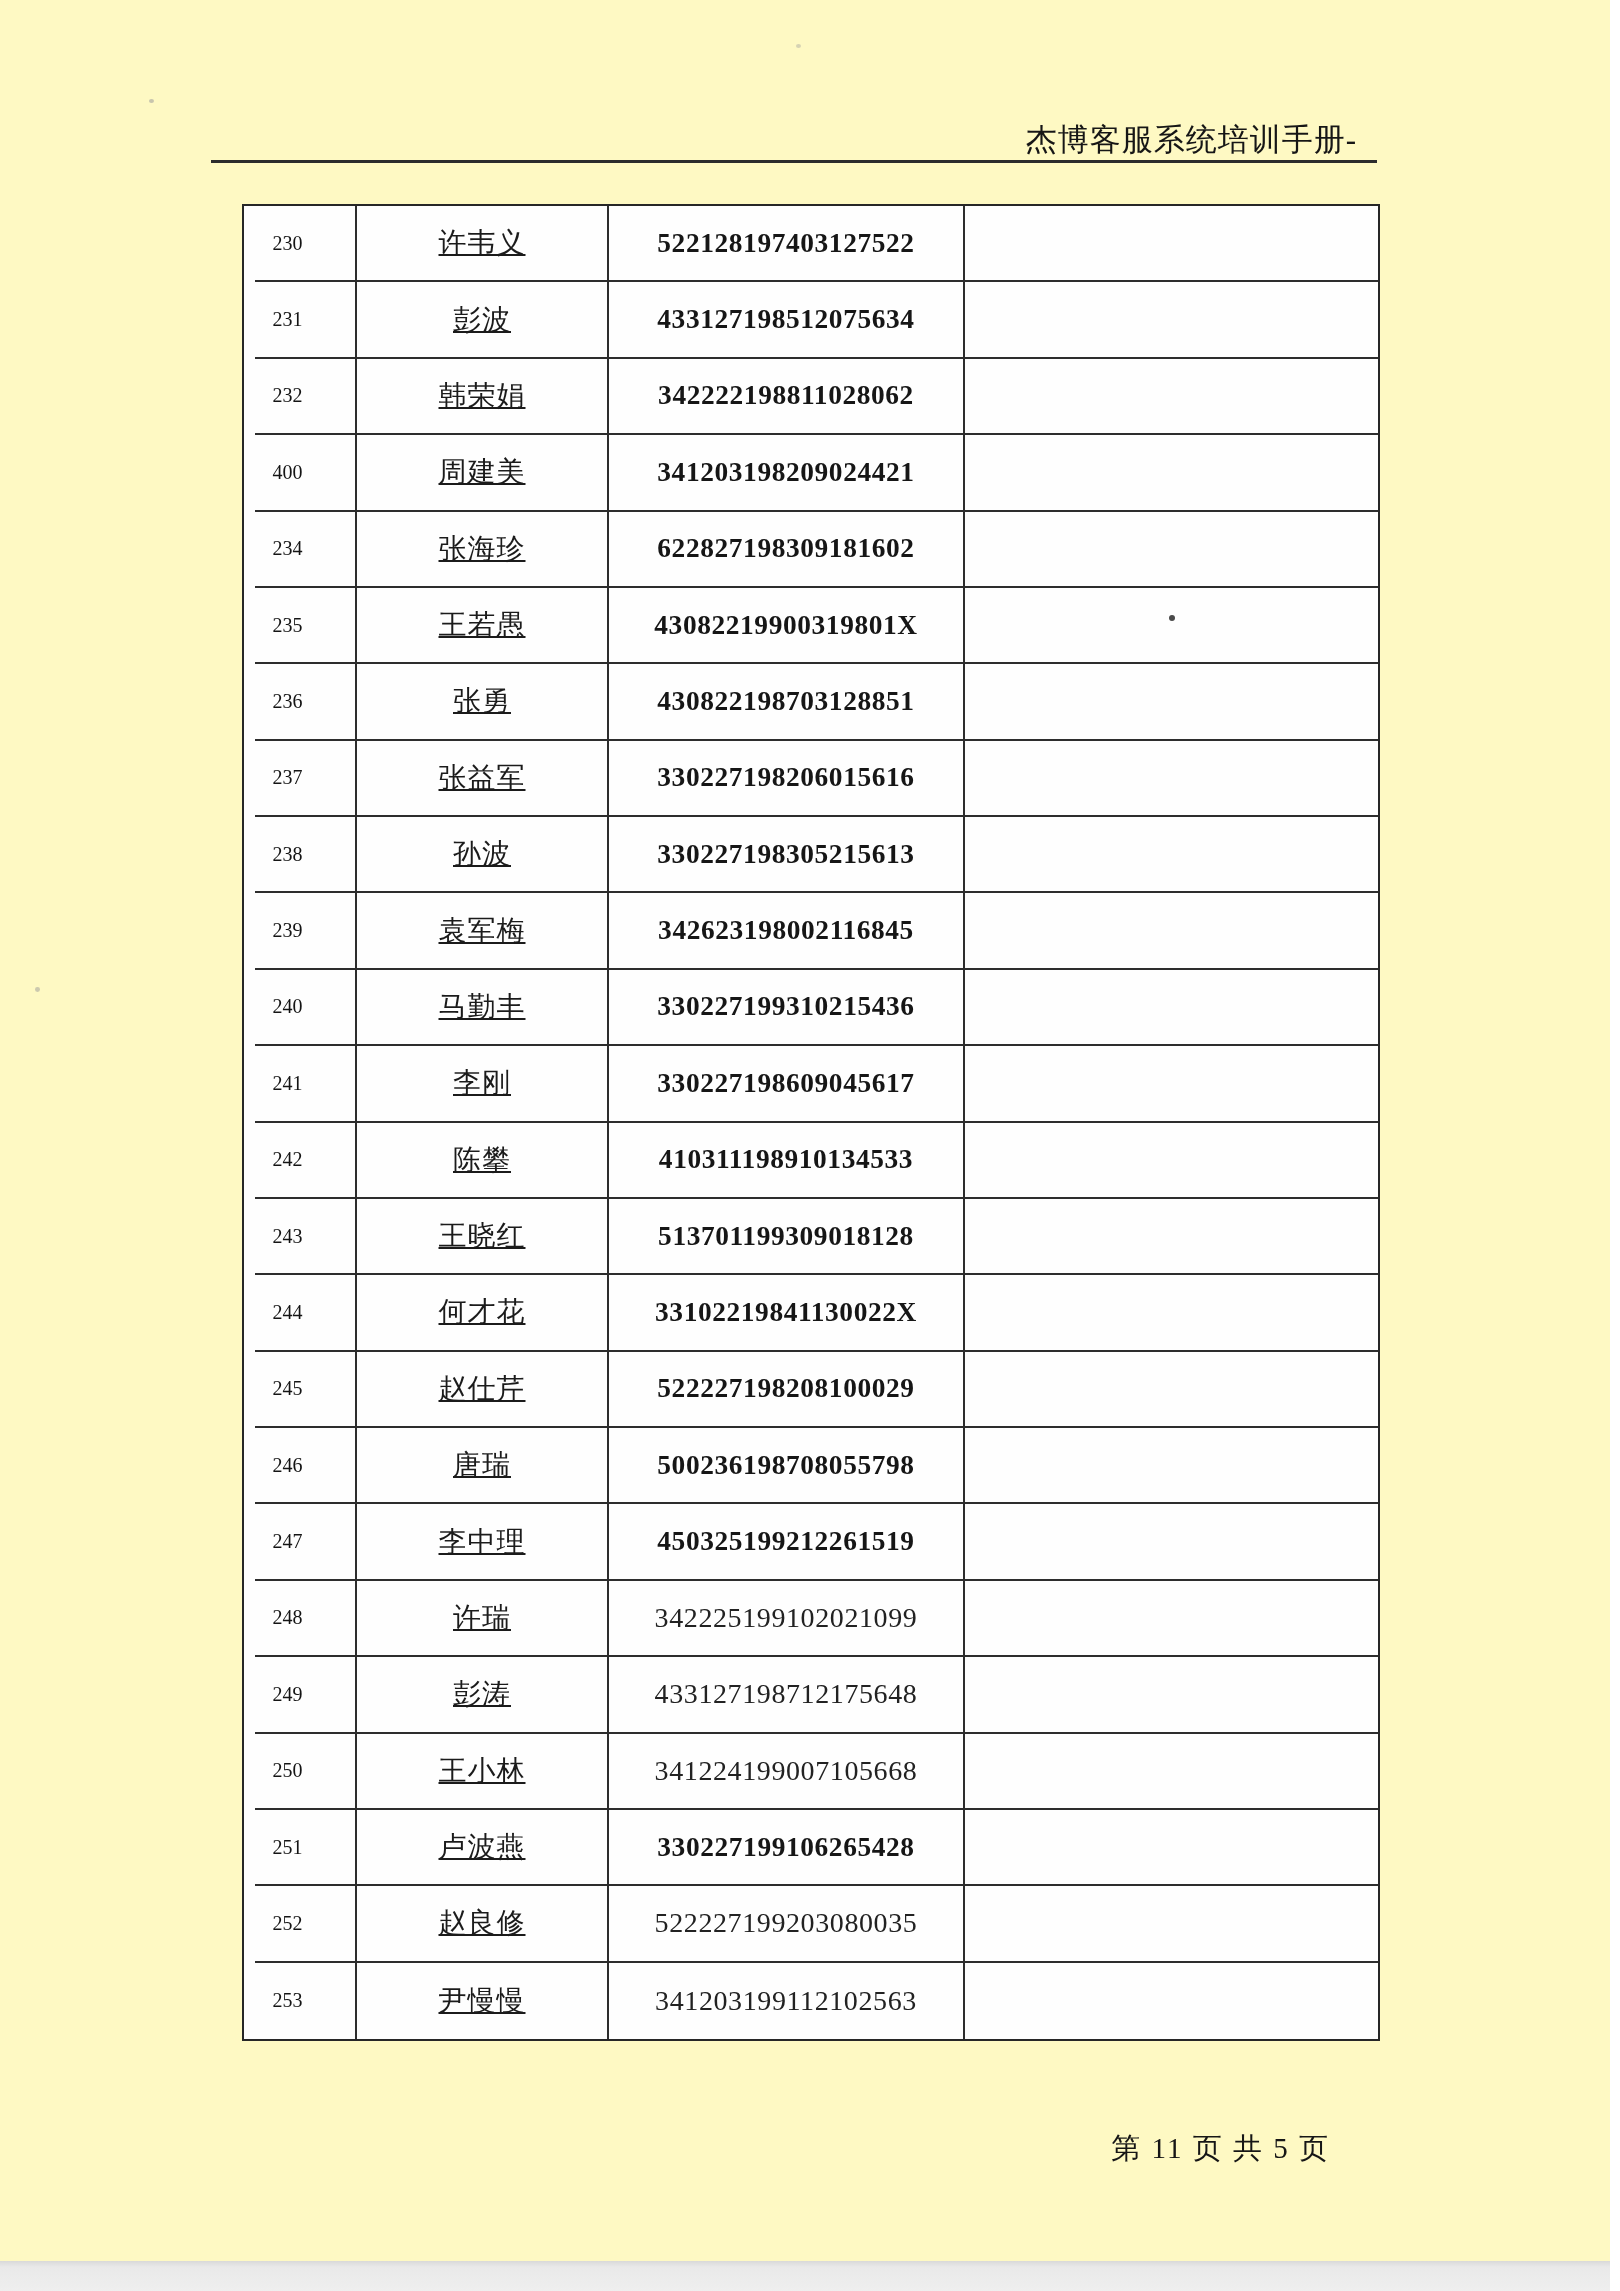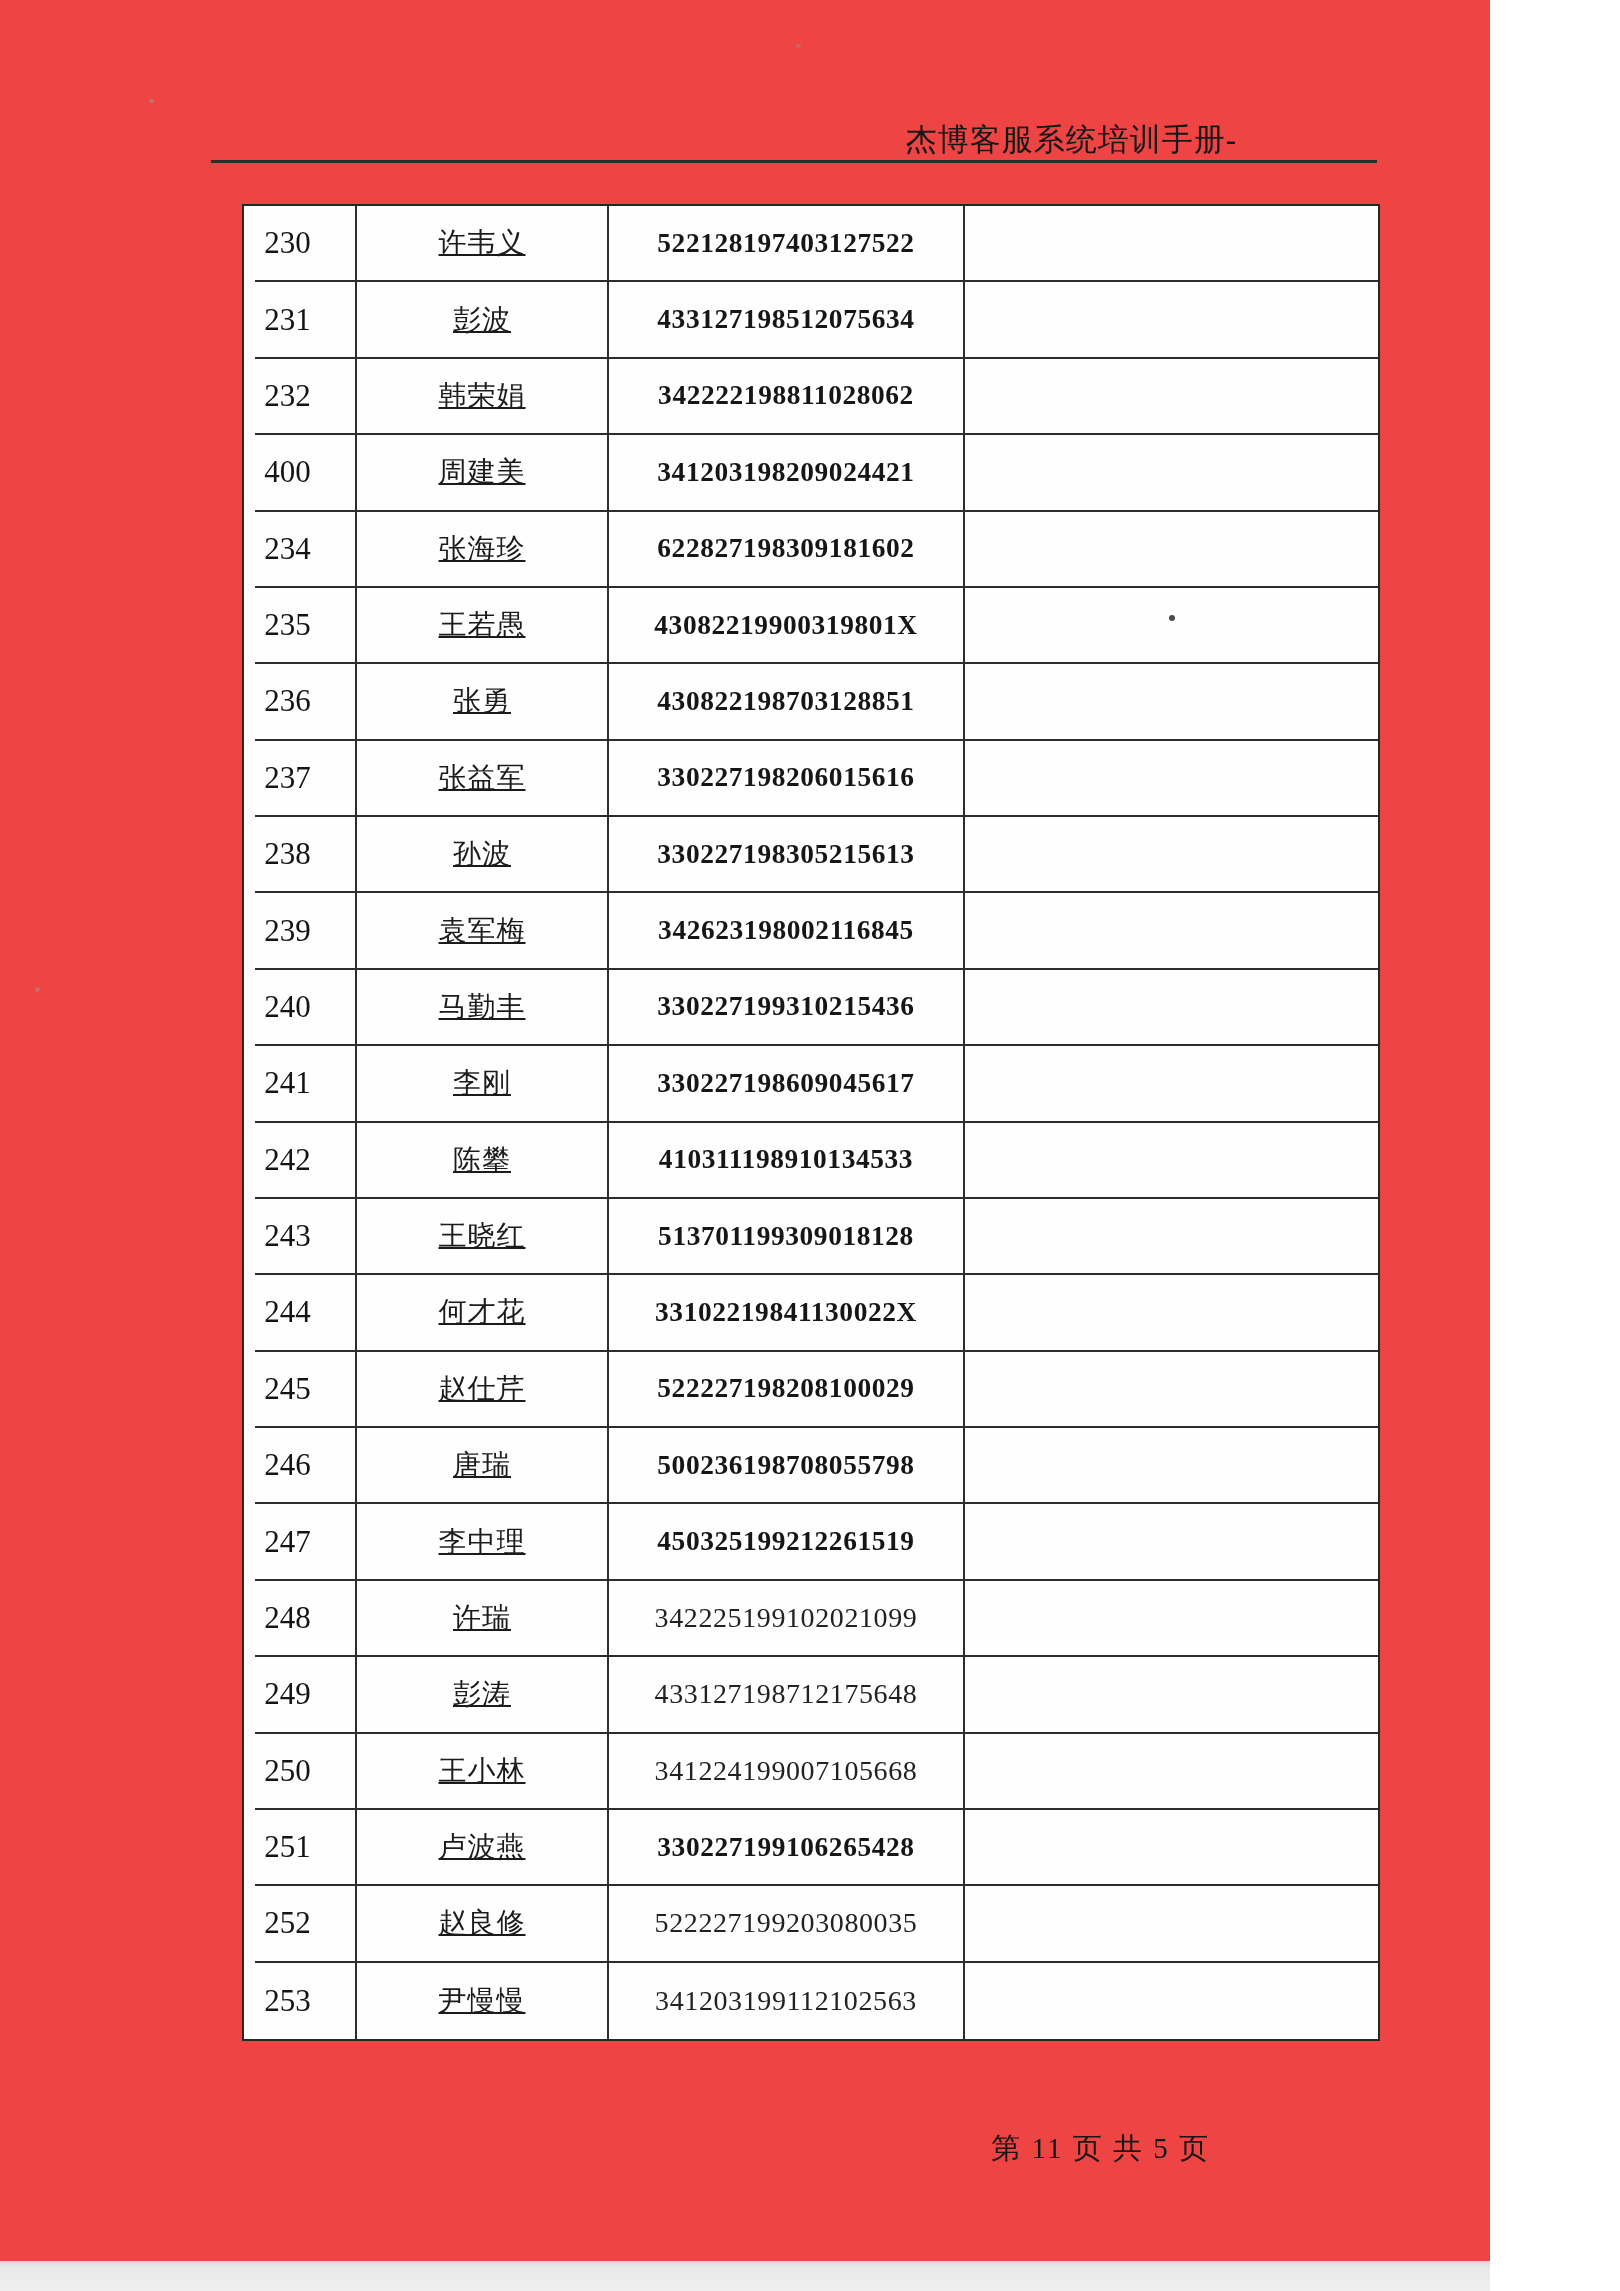--- a/index.html
+++ b/index.html
@@ -2,27 +2,26 @@
 <html><head>
 <meta charset="utf-8">
 <style>
   html, body {
     margin: 0;
     padding: 0;
     background: #ffffff;
   }
   .page {
     position: relative;
-    width: 1444px;
+    width: 1610px;
     height: 2292px;
-    background: #ef4444;
+    background: #fef9c3;
     overflow: hidden;
     font-family: "Liberation Serif", "DejaVu Serif", serif;
     color: #1a1a1a;
-    padding-left: 46px;
   }
   
   .header-title {
     position: absolute;
     top: 119px;
     right: 253px;
     font-size: 31px;
     letter-spacing: 1px;
     color: #161616;
     white-space: nowrap;
@@ -52,21 +51,21 @@
     border-right: 2px solid #2d2d2d;
     border-bottom: 2px solid #2d2d2d;
     display: flex;
     align-items: center;
     justify-content: center;
     overflow: hidden;
   }
   .cell:nth-child(4n) { border-right: none; }
   .cell:nth-last-child(-n+4) { border-bottom: none; }
   .cell.no {
-    font-size: 31px;
+    font-size: 20px;
     padding-right: 35px;
     color: #141414;
     margin-left: 11px;
   }
   .cell.name {
     font-size: 28px;
     color: #1b1b1b;
     letter-spacing: 1px;
     text-decoration: underline;
   }

